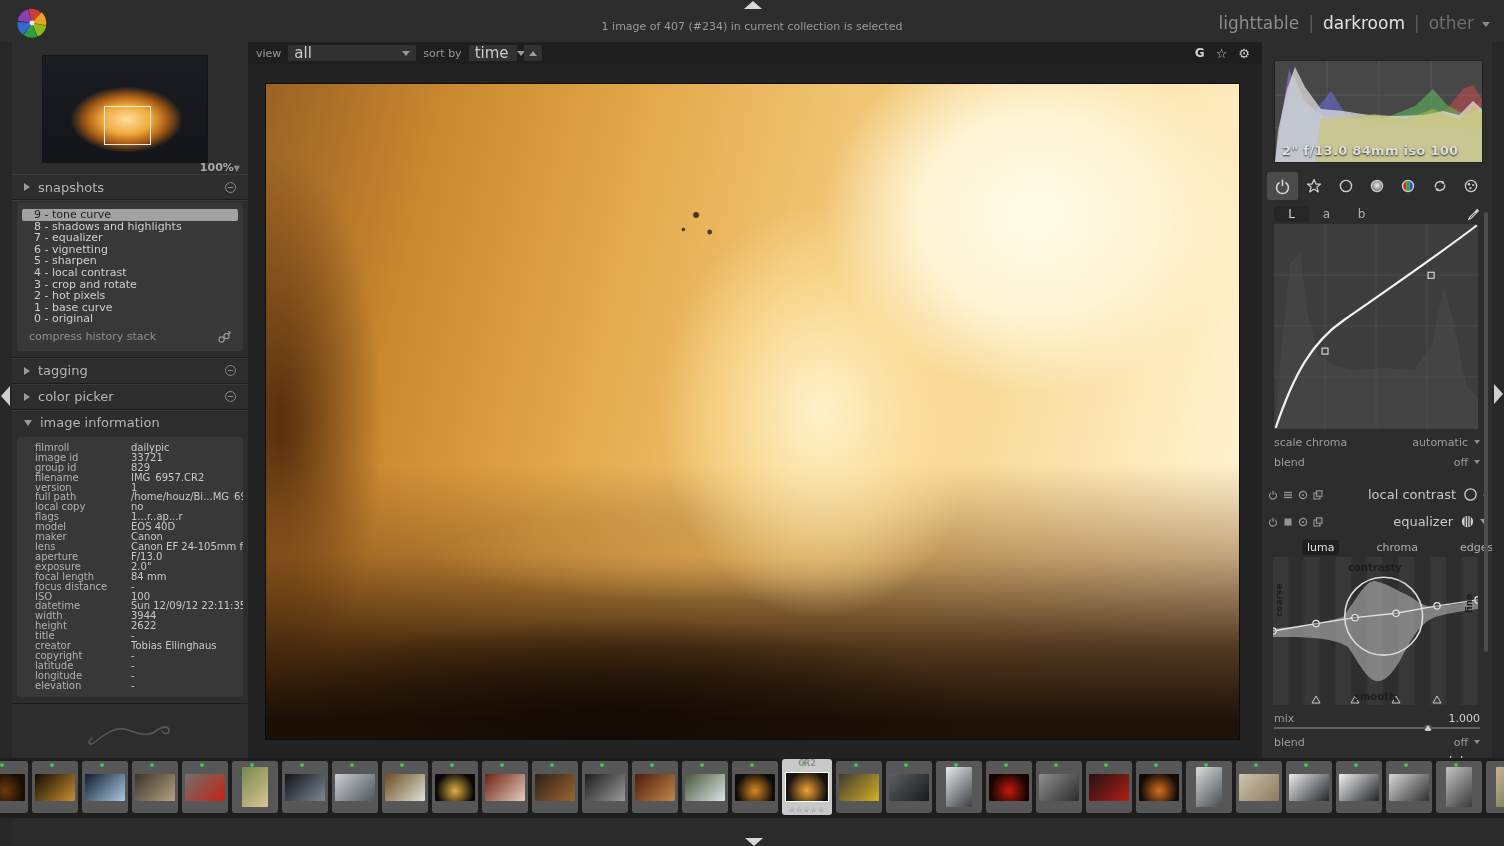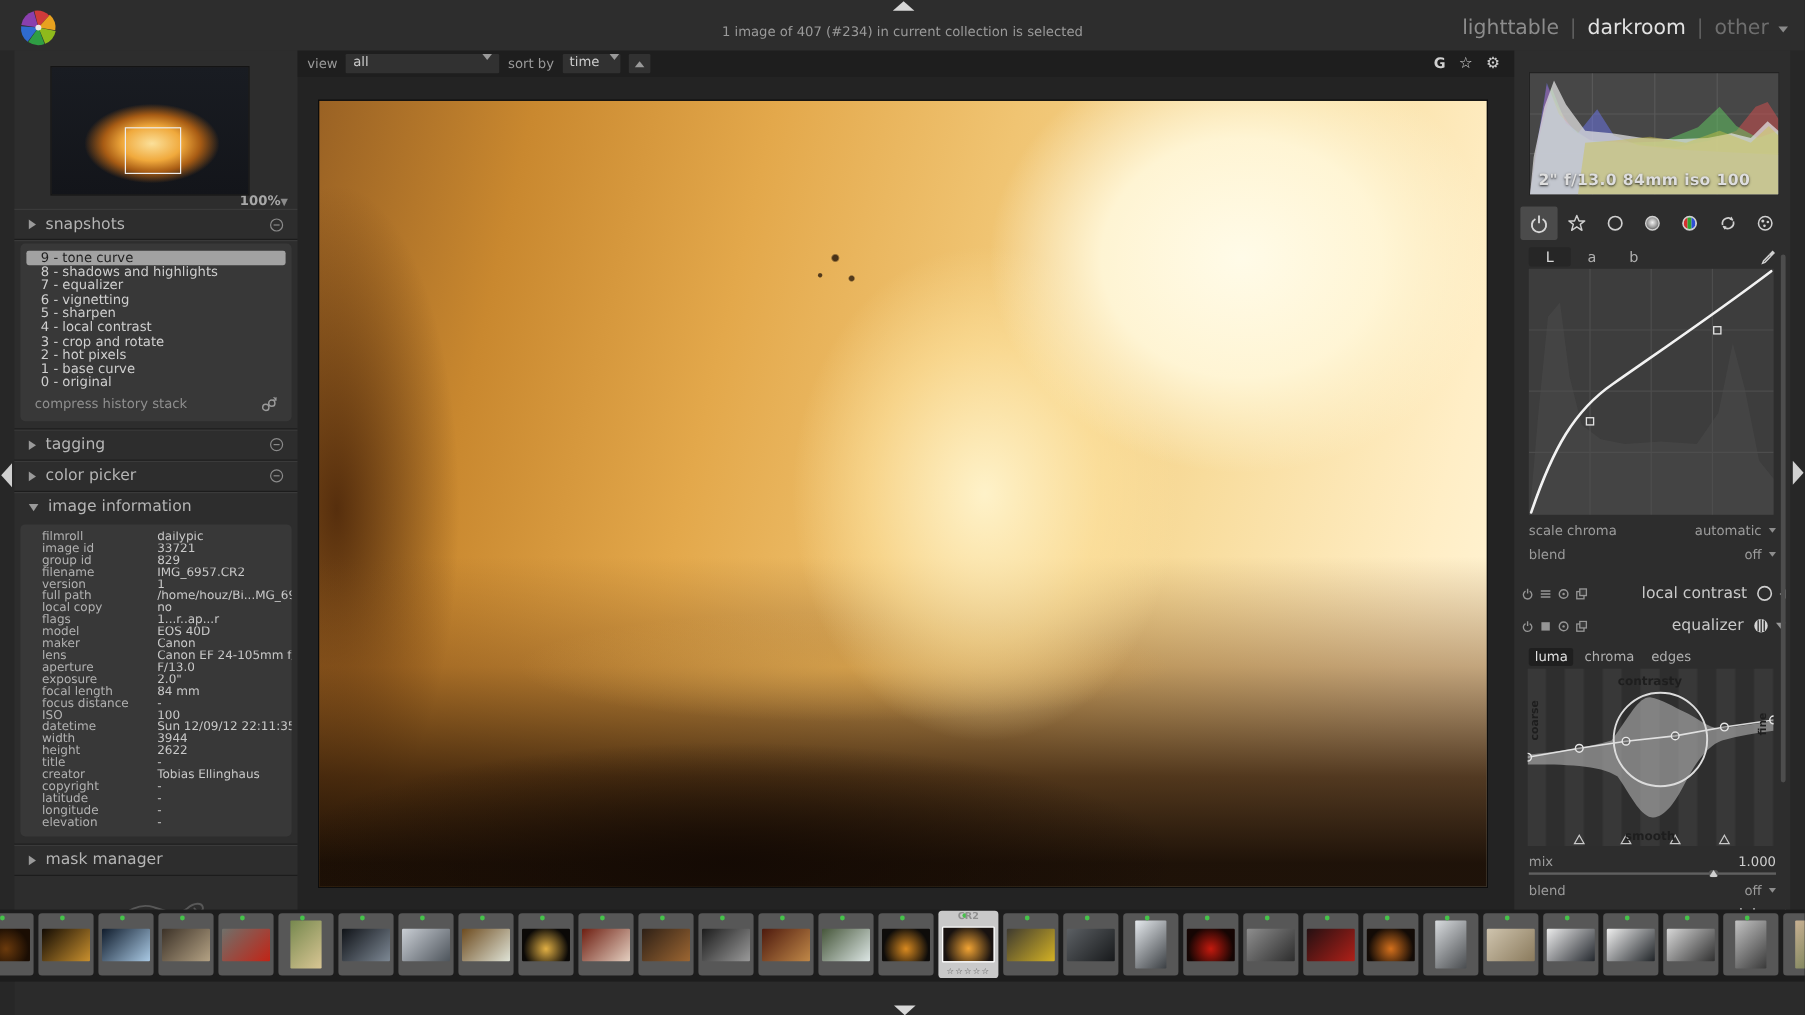--- a/index.html
+++ b/index.html
@@ -66,21 +66,21 @@
 
   .info-row { display:flex; line-height:9.9px; font-size:10px; padding:0 0 0 18px; white-space:nowrap; }
   .info-label { width:96px; color:#b2b2b2; flex:none; }
   .info-value { color:#c9c9c9; overflow:hidden; }
 
   #squiggle { display:block; margin:14px auto 0 auto; }
 
   
   .toolbar-top { position:absolute; left:0; top:0; width:1014px; height:22px; background:#1e1e1e; display:flex; align-items:center; padding:0 8px; gap:7px; }
   .tb-label { color:#9a9a9a; font-size:11px; }
-  .tb-select { background:#313131; color:#cccccc; height:16px; display:flex; align-items:flex-start; padding:0 6px; font-size:11px; border-radius:1px; }
+  .tb-select { background:#313131; color:#cccccc; height:16px; display:flex; align-items:center; padding:0 6px; font-size:15px; border-radius:1px; }
   .tb-select .val { flex:1; }
   .tb-select .dd { width:0; height:0; border-left:4px solid transparent; border-right:4px solid transparent; border-top:5px solid #9a9a9a; margin-left:8px; }
   .tb-select.view-sel { width:128px; }
   .tb-select.sort-sel { width:48px; }
   .tb-btn-asc { background:#313131; width:18px; height:16px; display:flex; align-items:center; justify-content:center; border-radius:1px; }
   .tb-btn-asc .tri-up { width:0; height:0; border-left:4px solid transparent; border-right:4px solid transparent; border-bottom:5px solid #9a9a9a; }
   .tb-right-icons { margin-left:auto; display:flex; align-items:center; gap:11px; padding-right:4px; color:#cfcfcf; }
   .g-glyph { font-size:12px; font-weight:bold; color:#d0d0d0; }
   .glyph { font-size:13px; color:#d0d0d0; }
 
@@ -119,21 +119,21 @@
   .rp-row .spacer { flex:1; }
   .rp-row .dd { width:0; height:0; border-left:3.5px solid transparent; border-right:3.5px solid transparent; border-top:4.5px solid #8d8d8d; margin-left:6px; }
 
   .module-header { position:absolute; left:6px; width:220px; height:17px; display:flex; align-items:center; gap:5px; }
   .mh-icons { display:flex; gap:5px; align-items:center; }
   .module-title { flex:1; text-align:right; font-size:13px; color:#c9c9c9; padding-right:2px; }
   .mh-arrow-left { width:0; height:0; border-top:4px solid transparent; border-bottom:4px solid transparent; border-right:5px solid #9a9a9a; }
   .mh-arrow-down { width:0; height:0; border-left:4px solid transparent; border-right:4px solid transparent; border-top:5px solid #9a9a9a; }
 
   #eq-tabs { position:absolute; left:12px; top:497px; height:16px; display:flex; gap:4px; align-items:center; }
-  .eq-tab { font-size:11px; color:#b0b0b0; padding:1px 5px; }
+  .eq-tab { font-size:11px; color:#b0b0b0; padding:1px 5px;margin-left:28px; }
   .eq-tab.active { background:#1f1f1f; color:#e0e0e0; border-radius:2px; }
   #eq-graph-box { position:absolute; left:11px; top:515px; width:205px; height:148px; background:#333; }
 
   .mix-row { top:668px; }
   #mix-slider { position:absolute; left:12px; top:683px; width:206px; height:6px; }
   #mix-slider .line { position:absolute; left:0; top:2px; width:100%; height:1.5px; background:#606060; }
   #mix-slider .thumb { position:absolute; left:72%; top:0px; width:0; height:0;
     border-left:4px solid transparent; border-right:4px solid transparent; border-bottom:6px solid #cfcfcf; }
 
   .more-modules-row { position:absolute; left:6px; top:712px; width:220px; height:18px; display:flex; align-items:center; border-bottom:1px solid #4a4a4a; padding-bottom:2px; }
@@ -350,26 +350,20 @@
           <span class="info-label">longitude</span>
           <span class="info-value">-</span>
         </div>
         <div class="info-row">
           <span class="info-label">elevation</span>
           <span class="info-value">-</span>
         </div>
       </div>
   </div>
 
-  <div class="section">
-    <div class="section-header">
-      <span class="tri-right"></span>
-      <span class="section-title">mask manager</span>
-    </div>
-  </div>
 
   <svg id="squiggle" width="96" height="28" viewBox="0 0 96 28">
     <path d="M10,20 C4,25 8,28 13,24 C24,15 34,8 46,12 C58,16 66,19 74,13 C80,8 86,8 87,12 C88,16 82,17 80,13" fill="none" stroke="#585858" stroke-width="1.6" stroke-linecap="round"></path>
   </svg>
 </div>
 
 <div id="center-col">
   <div class="toolbar-top">
     <span class="tb-label">view</span>
     <div class="tb-select view-sel">

